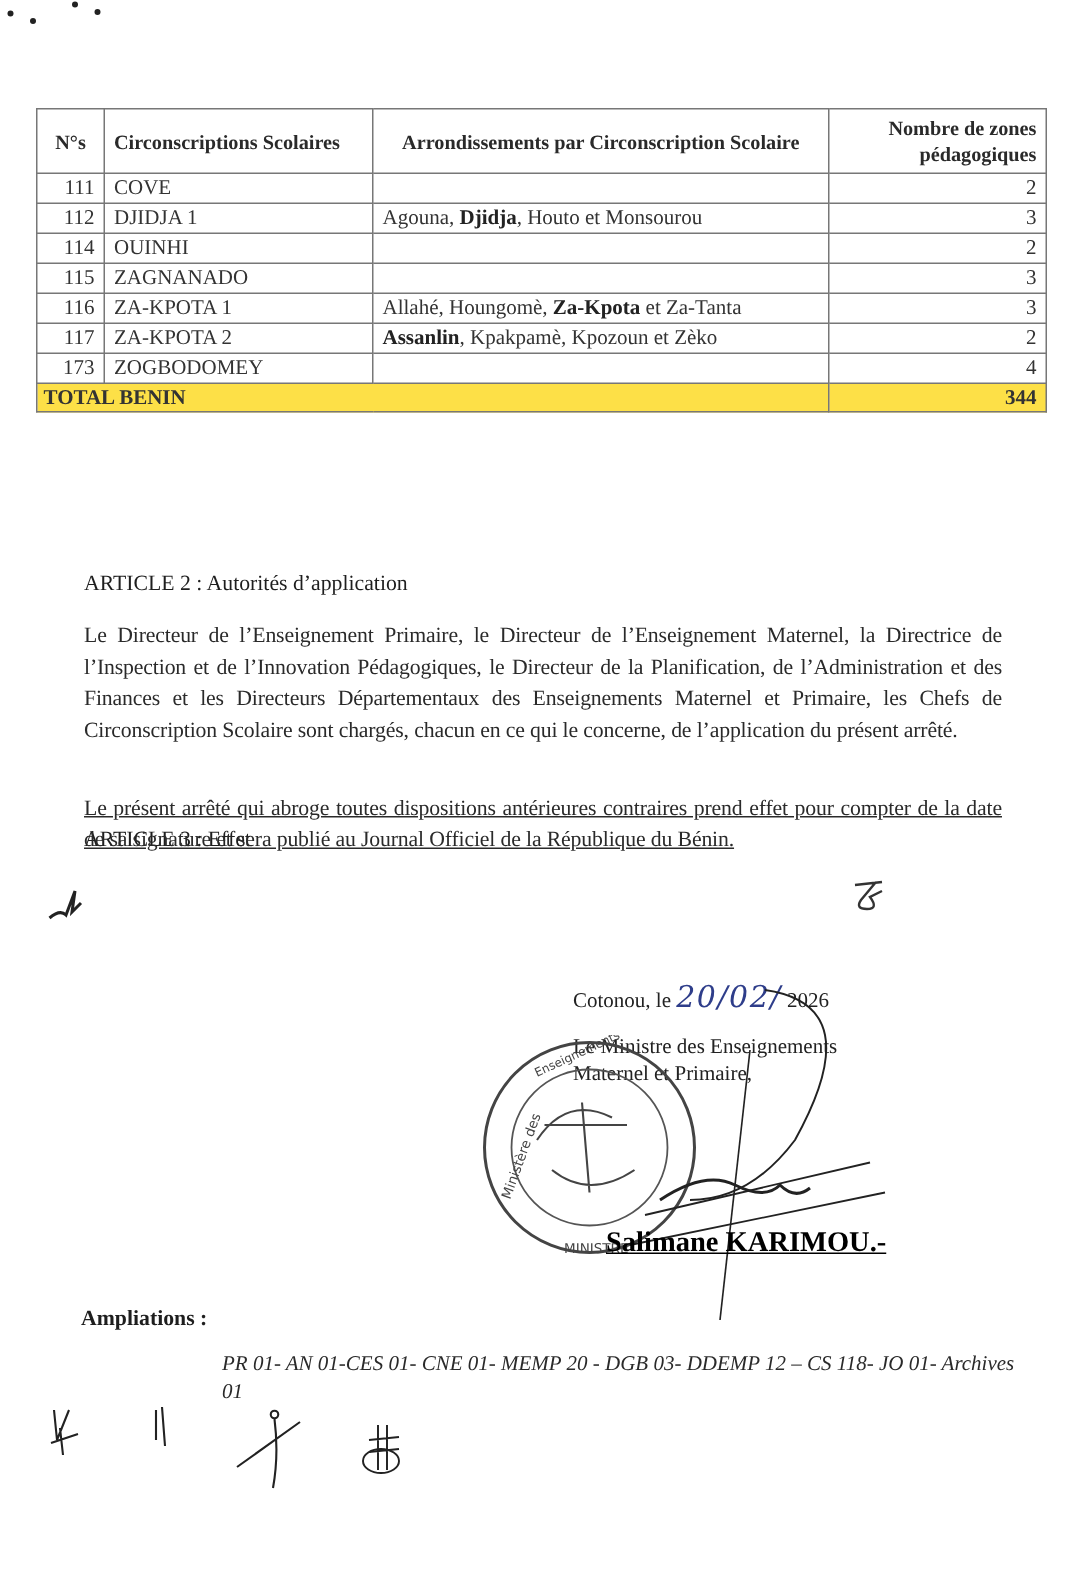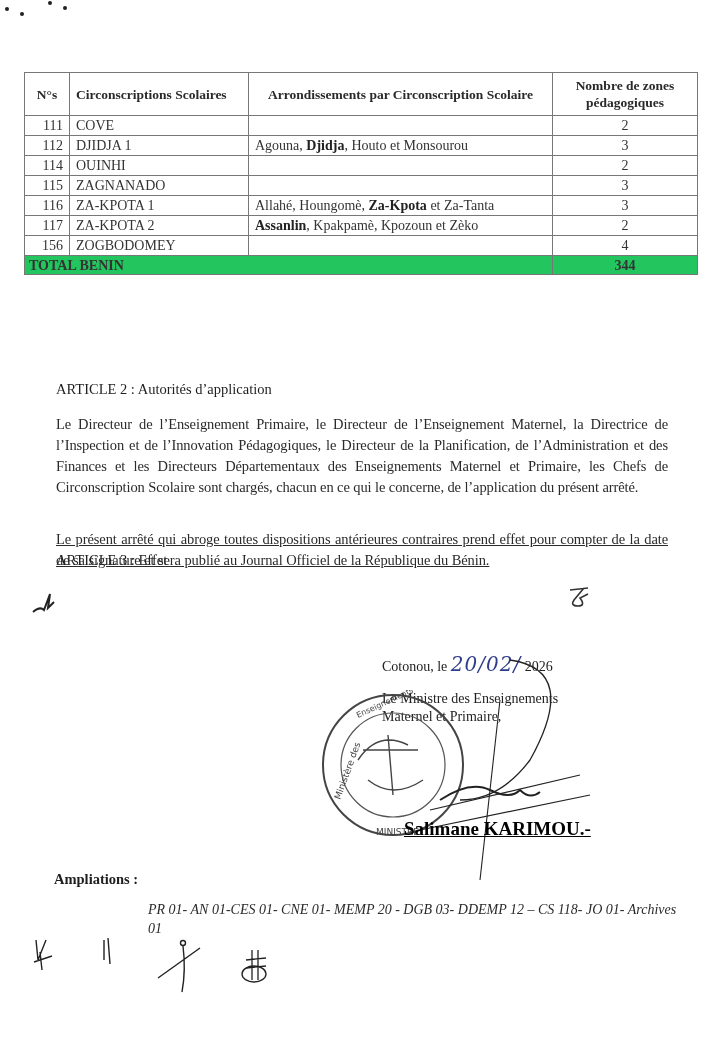--- a/index.html
+++ b/index.html
@@ -29,27 +29,27 @@
   }
   table.zones th {
     font-weight: bold;
     font-size: 13.5px;
     height: 42px;
     color: #2a2a2a;
   }
   .c-num { width: 32px; text-align: right; }
   .c-circ { width: 166px; text-align: left; }
   .c-arr { width: 291px; text-align: left; }
-  .c-nb { text-align: center; }
+  .c-nb { text-align: right; }
   th.c-num { text-align: center; }
   th.c-circ { text-align: left; }
   th.c-arr { text-align: center; }
   tr.single td { height: 19px; }
   tr.double td { height: 33px; }
-  tr.total td { height: 18px; font-weight: bold; font-size: 14px; background: #22c55e; }
+  tr.total td { height: 18px; font-weight: bold; font-size: 14px; background: #fde047; }
   td.c-arr b { font-weight: bold; color: #222; }
 
   .article-title {
     position: absolute; left: 56px;
     font-family: "Liberation Sans Narrow", "Liberation Serif", serif;
     font-size: 14.5px; color: #1e1e1e;
   }
   .article-title .lbl { font-weight: normal; }
   .para {
     position: absolute; left: 56px; width: 612px;
@@ -134,21 +134,21 @@
         <td class="c-arr"><span>Allahé, Houngomè, </span><b>Za-Kpota</b><span> et Za-Tanta</span></td>
         <td class="c-nb">3</td>
       </tr>
       <tr class="single">
         <td class="c-num">117</td>
         <td class="c-circ">ZA-KPOTA 2</td>
         <td class="c-arr"><b>Assanlin</b><span>, Kpakpamè, Kpozoun et Zèko</span></td>
         <td class="c-nb">2</td>
       </tr>
       <tr class="single">
-        <td class="c-num">156</td>
+        <td class="c-num">173</td>
         <td class="c-circ">ZOGBODOMEY</td>
         <td class="c-arr"></td>
         <td class="c-nb">4</td>
       </tr>
       <tr class="total">
         <td colspan="3" style="text-align: left; padding-left: 4px;">TOTAL BENIN</td>
         <td class="c-nb">344</td>
       </tr>
     </tbody>
 </table>

